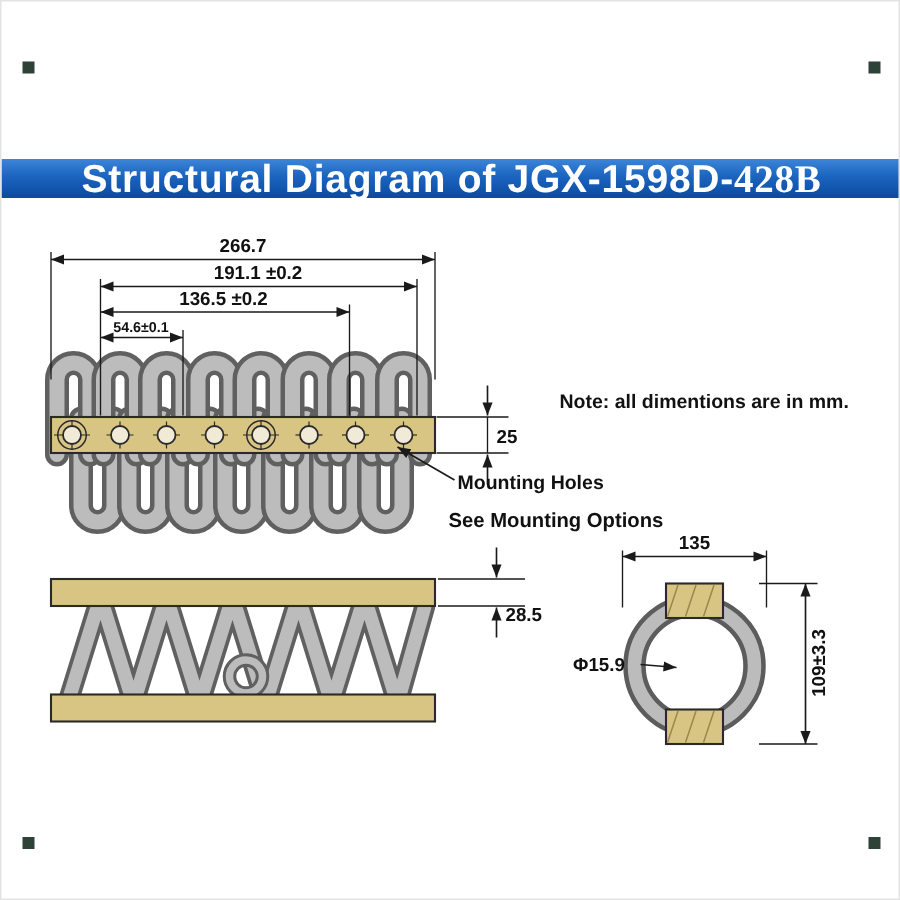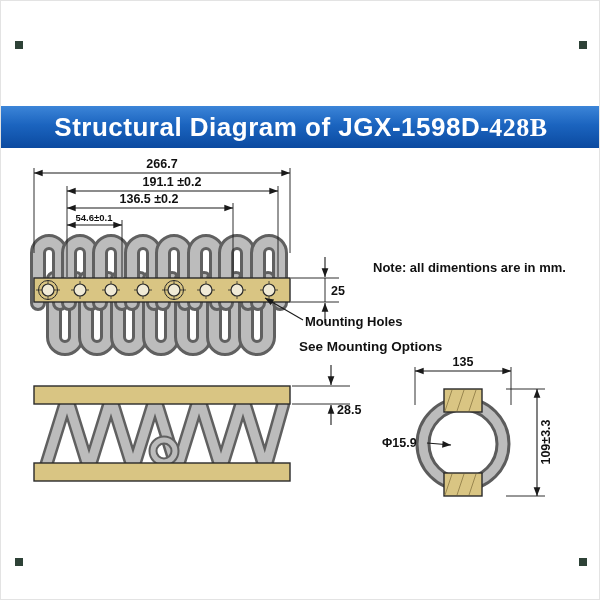--- a/index.html
+++ b/index.html
@@ -3,21 +3,21 @@
 <meta charset="utf-8">
 <style>
   html,body { margin:0; padding:0; background:#fff; }
   .page {
     position:relative; width:600px; height:600px; background:#ffffff;
     overflow:hidden; font-family:"Liberation Sans", sans-serif;
     border:1px solid #e3e3e3; box-sizing:border-box;
   }
   .corner-mark { position:absolute; width:8px; height:8px; background:#2e4237; }
   .banner {
-    position:absolute; left:0; top:105px; width:600px; height:42px;
+    position:absolute; left:0; top:105px; width:600px; height:26px;
     background:linear-gradient(180deg,#3c85d8 0%, #1b64bf 45%, #0b4aa0 100%);
     display:flex; align-items:center; justify-content:center;
   }
   .banner h1 { margin:0; color:#ffffff; font-size:26px; font-weight:700; letter-spacing:.5px; white-space:nowrap; }
   .banner .suffix { font-family:"Liberation Serif", serif; }
   svg.diagram { position:absolute; left:0; top:0; }
 
   .wire-dark  { fill:none; stroke:#606060; stroke-width:16; stroke-linecap:round; stroke-linejoin:round; }
   .wire-light { fill:none; stroke:#bcbcbc; stroke-width:10; stroke-linecap:round; stroke-linejoin:round; }
   .wire-dark2  { fill:none; stroke:#606060; stroke-width:14; stroke-linecap:round; stroke-linejoin:round; }

